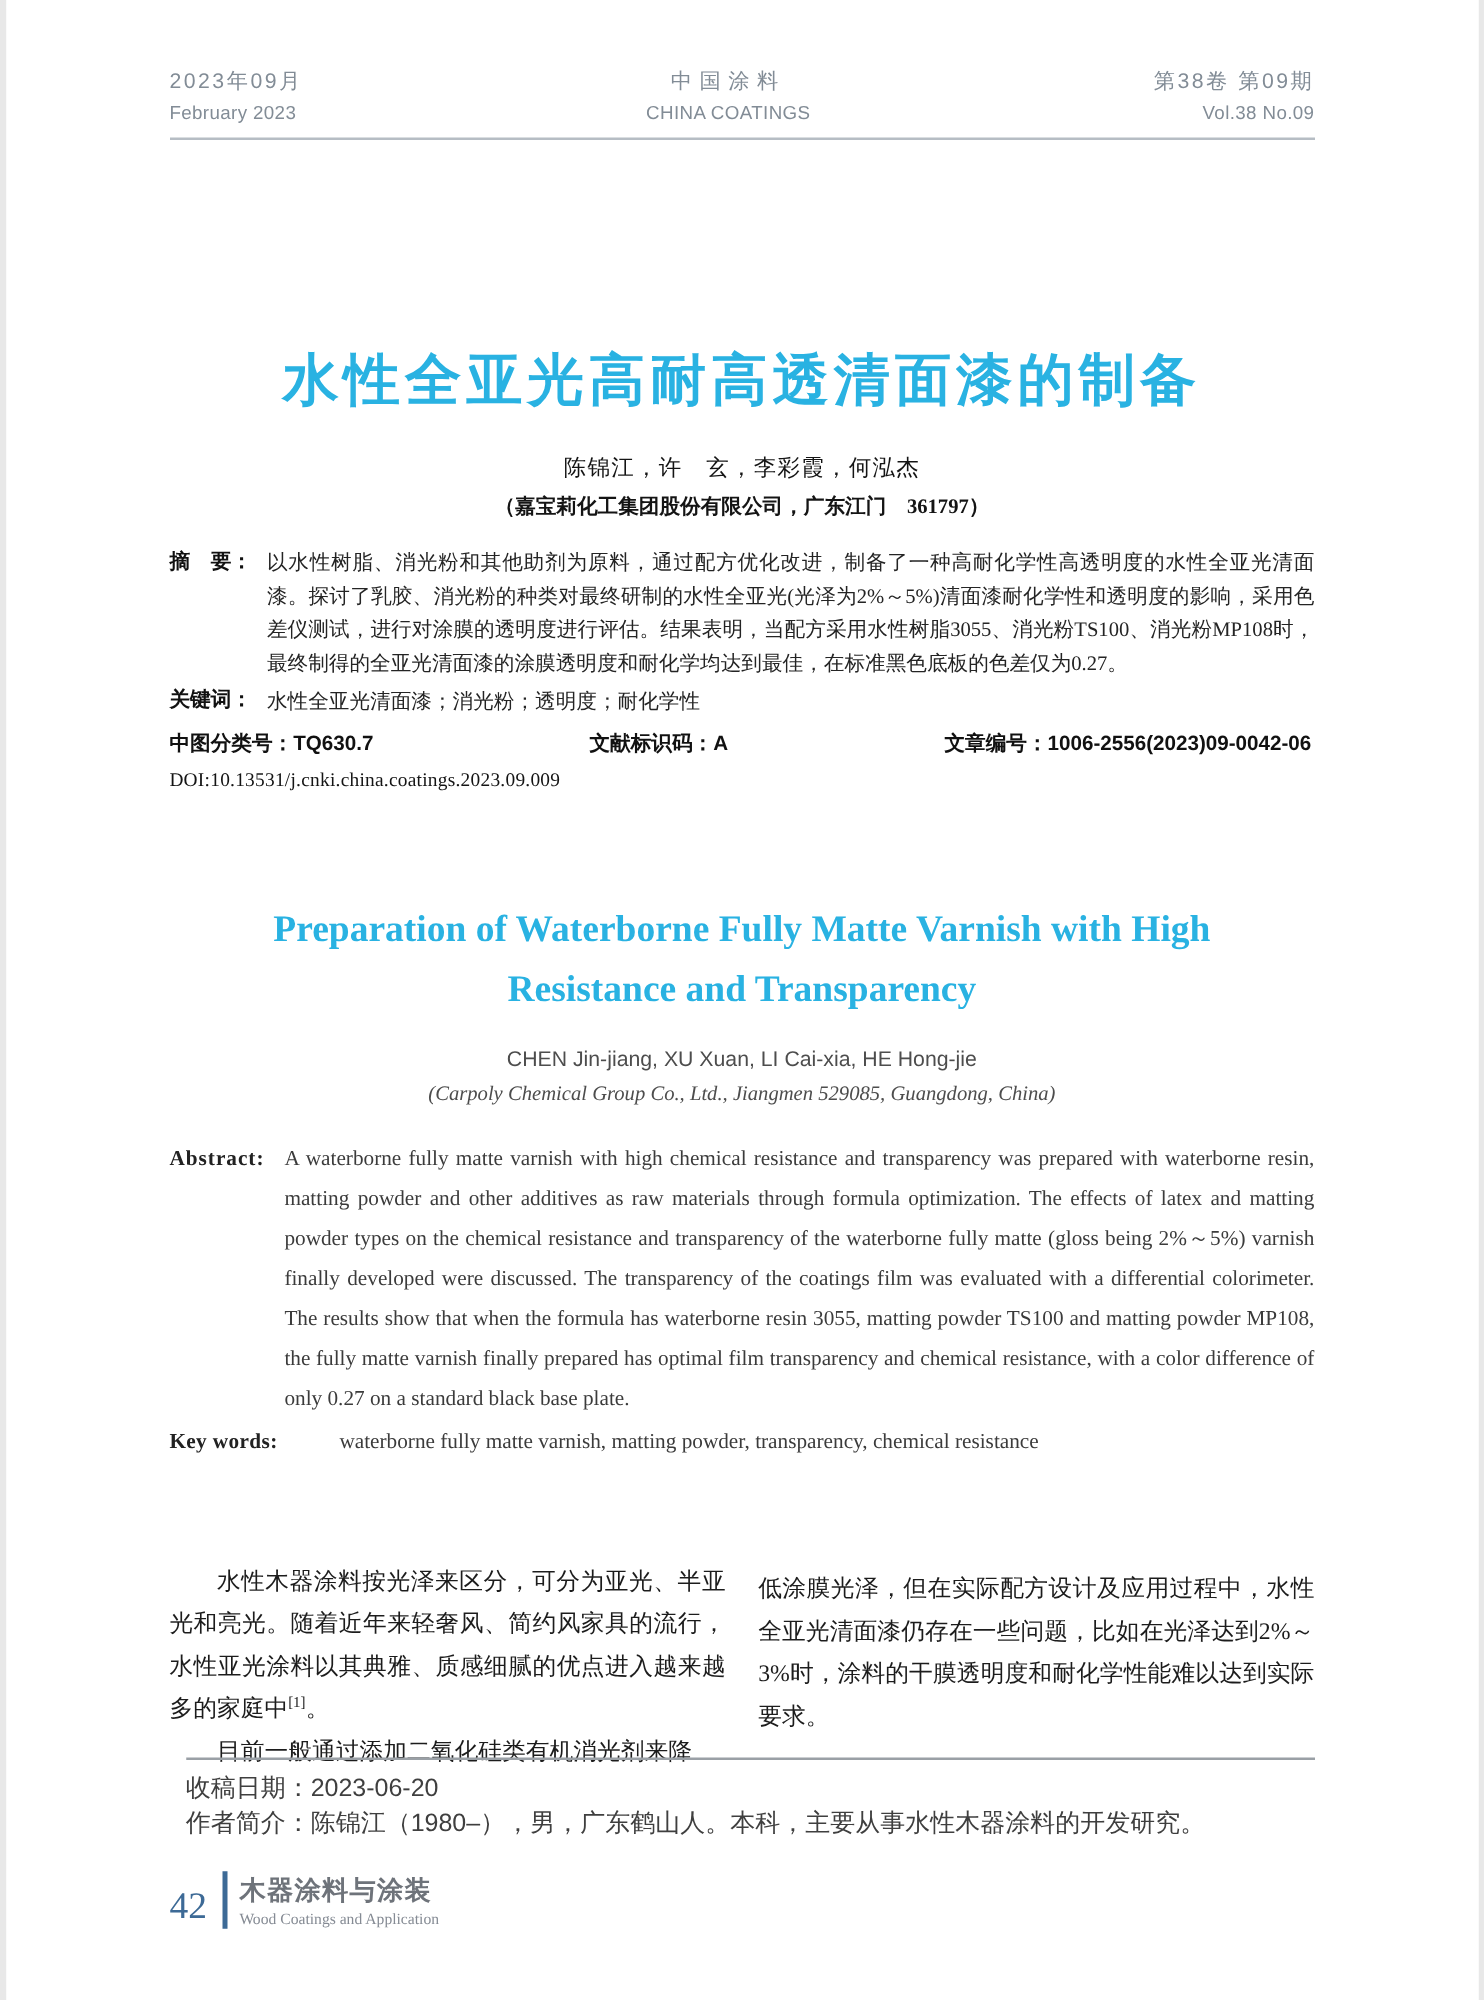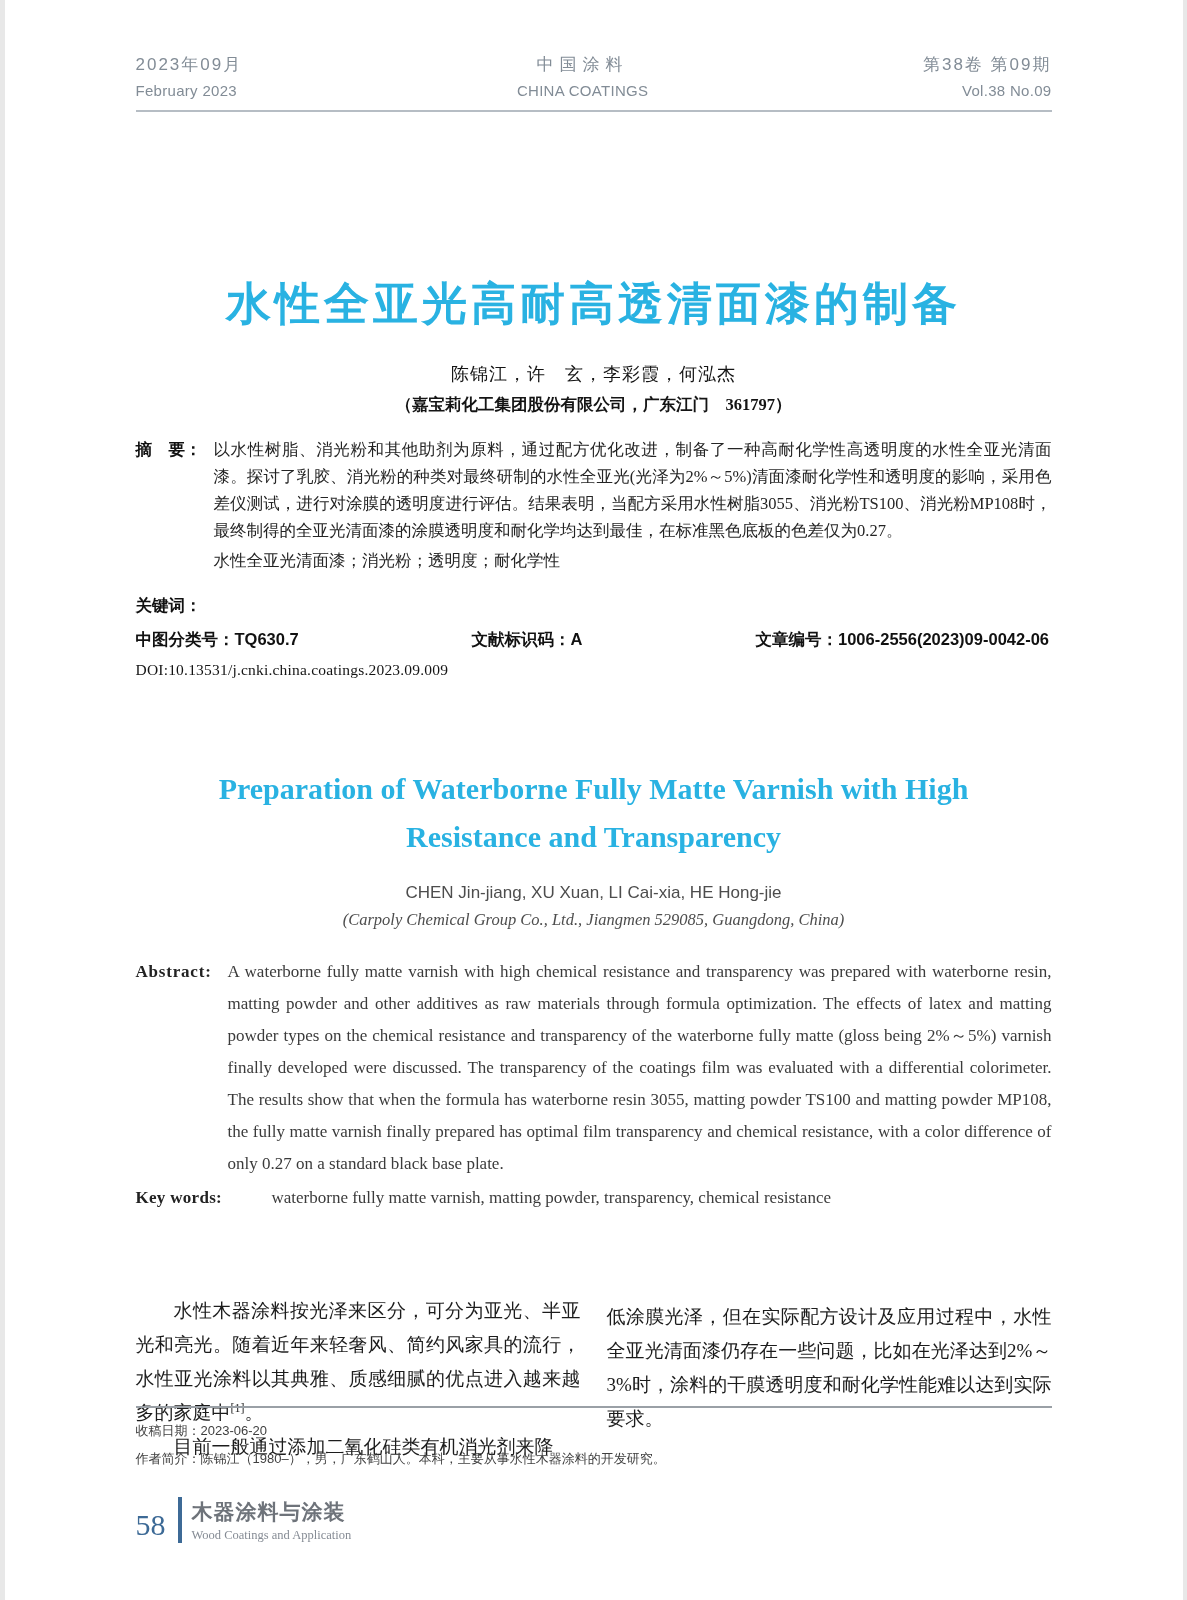--- a/index.html
+++ b/index.html
@@ -30,21 +30,21 @@
     font-family:"Liberation Sans", sans-serif; color:#141414; letter-spacing:1px; }
   .affil-cn { margin-top:8px; text-align:center; font-size:16.5px;
     font-weight:700; color:#141414; }
 
   .hang-block { display:flex; margin-top:20px; font-size:16.5px;
     line-height:27px; text-align:justify; color:#242424; }
   .hang-block .lbl { flex:none; font-family:"Liberation Sans", sans-serif;
     font-weight:700; color:#111; }
   .abs-cn .lbl { width:78px; }
   .kw-cn { margin-top:3px; }
-  .kw-cn .lbl { width:78px;margin-top:45px; }
+  .kw-cn .lbl { width:78px; }
 
   .class-row { display:grid; grid-template-columns:336px 284px auto;
     margin-top:10px; font-family:"Liberation Sans", sans-serif;
     font-weight:700; font-size:16.5px; color:#111; }
   .doi-line { margin-top:10px; font-size:15.5px; color:#141414; letter-spacing:0.2px; }
 
   
   .title-en { margin-top:86px; text-align:center; font-weight:700;
     font-size:30px; line-height:48px; color:#29b2e2; padding:0 30px; }
   .authors-en { margin-top:22px; text-align:center;
@@ -64,23 +64,23 @@
   .sec-heading .num { margin-right:30px; }
   .sec-heading .ttl { letter-spacing:30px; }
   .body-cols { display:flex; gap:26px; margin-top:80px; }
   .body-col { flex:1; font-size:19px; line-height:34px; text-align:justify;
     color:#1c1c1c; }
   .body-col .indent { text-indent:2em; }
   .body-col sup { font-size:12px; line-height:0; }
   .col-right { padding-top:6px; }
 
   
-  .footnotes { position:absolute; left:131px; right:131px; top:1406px;
+  .footnotes { position:absolute; left:144px; right:131px; top:1406px;
     border-top:2px solid #9aa0a6; padding-top:9px;
-    font-family:"Liberation Sans", sans-serif; font-size:13px;
+    font-family:"Liberation Sans", sans-serif; font-size:20px;
     line-height:28px; color:#3f3f3f; }
 
   
   .pfooter { position:absolute; left:131px; top:1497px; display:flex;
     align-items:center; }
   .pfooter .pno { font-size:30px; color:#3d6a96; margin-right:12px;
     padding-top:10px; }
   .pfooter .bar { width:4px; height:46px; background:#3d6a96; margin-right:10px; }
   .pfooter .cn { font-family:"Liberation Sans", sans-serif; font-weight:700;
     font-size:21px; color:#6e737a; letter-spacing:1px; }
@@ -155,20 +155,20 @@
     </div>
 
   </div>
 
   <div class="footnotes">
     <div>收稿日期：2023-06-20</div>
     <div>作者简介：陈锦江（1980–），男，广东鹤山人。本科，主要从事水性木器涂料的开发研究。</div>
   </div>
 
   <div class="pfooter">
-    <div class="pno">58</div>
+    <div class="pno">42</div>
     <div class="bar"></div>
     <div>
       <div class="cn">木器涂料与涂装</div>
       <div class="en">Wood Coatings and Application</div>
     </div>
   </div>
 </div>
 
 </body></html>

